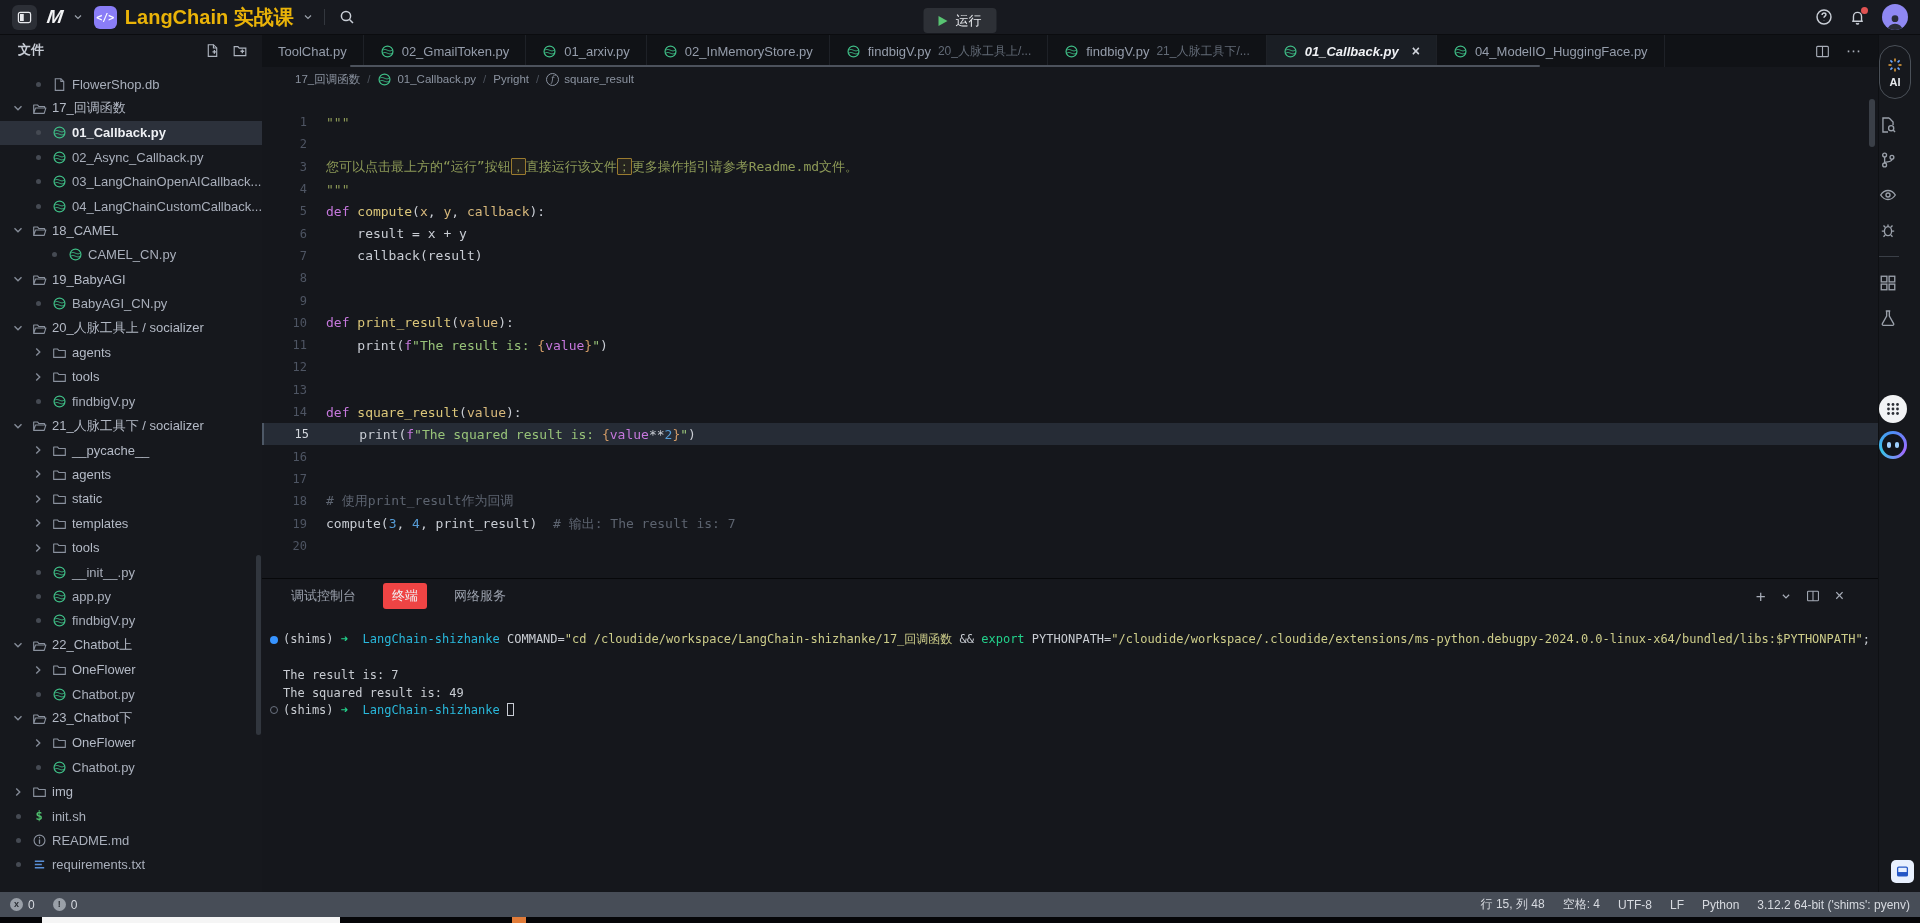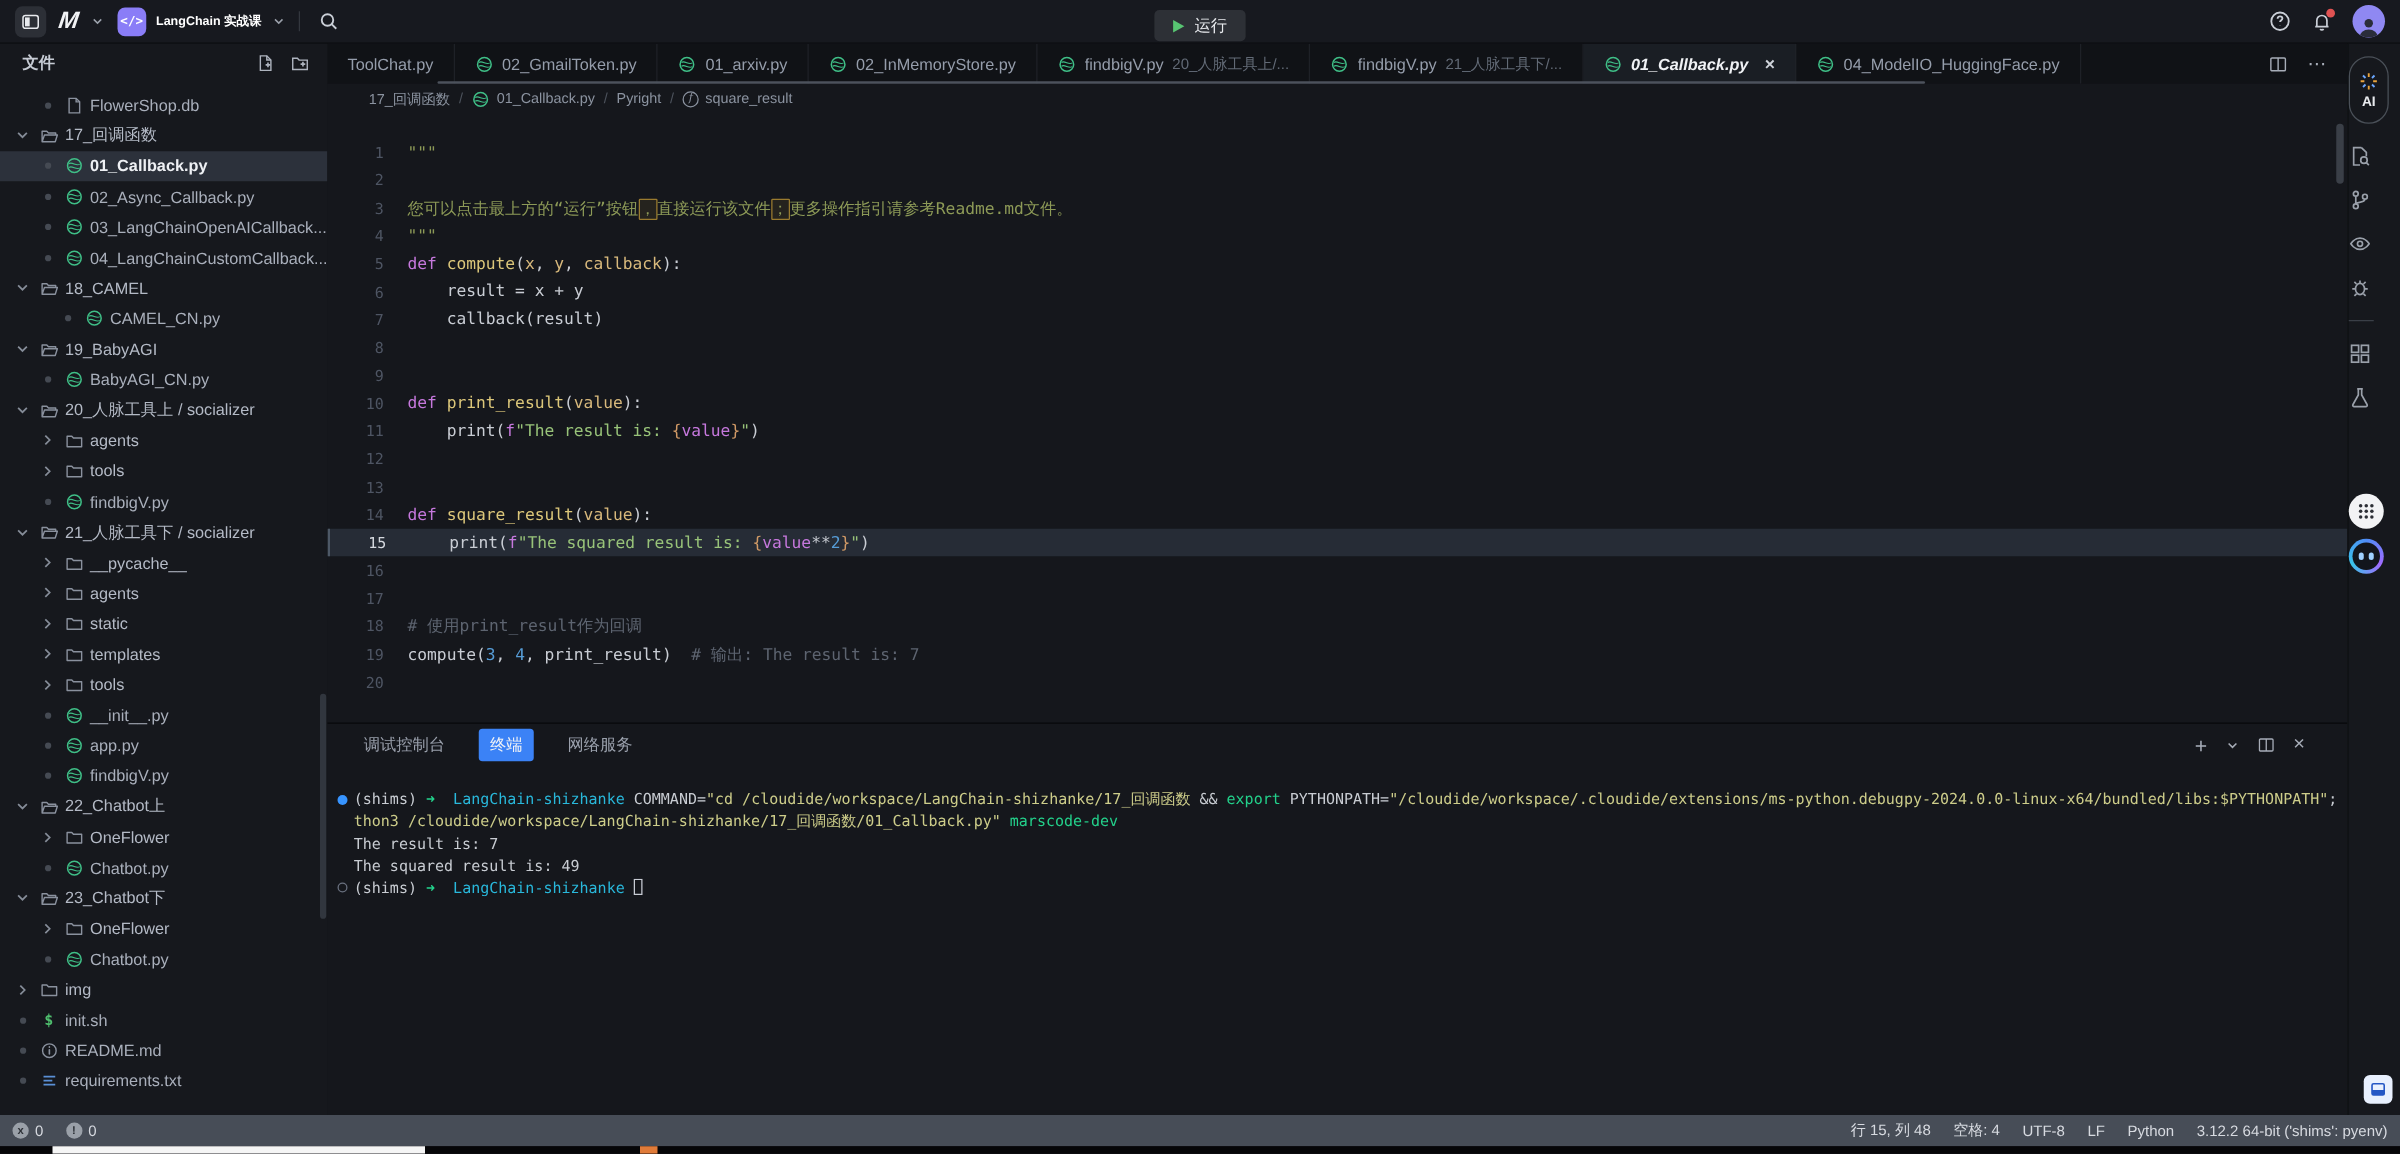--- a/index.html
+++ b/index.html
@@ -17,21 +17,21 @@
   
   #topbar{position:absolute;left:0;top:0;width:1920px;height:35px;background:var(--topbar);
           border-bottom:1px solid var(--border);display:flex;align-items:center;padding:0 12px}
   .tb-left{display:flex;align-items:center;gap:10px;flex:1}
   .sq-btn{width:25px;height:25px;border-radius:6px;background:#2c2f36;display:flex;align-items:center;justify-content:center;border:none;cursor:pointer}
   .logo-m{font-weight:900;font-style:italic;font-size:19px;color:#f2f3f5;transform:skewX(-8deg);letter-spacing:-1px}
   .chev{display:flex;align-items:center}
   .ws{display:flex;align-items:center;gap:8px}
   .ws-icon{width:23px;height:23px;border-radius:6px;background:var(--accent);color:#fff;font-size:10px;font-weight:bold;
            display:flex;align-items:center;justify-content:center;font-family:"DejaVu Sans Mono",monospace}
-  .ws-title{font-size:10px;font-weight:bold;color:#ffffff}
+  .ws-title{font-size:20px;font-weight:bold;color:#eab308}
   .tb-div{width:1px;height:16px;background:#33373e}
   #run-btn{position:absolute;left:50%;top:8px;transform:translateX(-50%);height:25px;padding:0 15px;
            background:#2d3036;border:none;border-radius:4px;display:flex;align-items:center;gap:8px;cursor:pointer}
   .play-tri{width:0;height:0;border-left:9px solid var(--run-green);border-top:5.5px solid transparent;border-bottom:5.5px solid transparent}
   #run-btn span{font-size:13px;color:#e8eaee}
   .tb-right{display:flex;align-items:center;gap:16px}
   .bell-wrap{position:relative}
   .red-dot{position:absolute;right:-2px;top:-2px;width:7px;height:7px;border-radius:50%;background:#e05252}
   .avatar{width:26px;height:26px;border-radius:50%;background:#8f88f2;display:flex;align-items:end;justify-content:center;overflow:hidden}
 
@@ -81,21 +81,21 @@
   .seg.com{color:#5d6470}.seg.doc{color:#8d9a57}
   .seg.link{color:#a3b45e;text-decoration:underline}
   .seg.box{border:1px solid #9a7b2f;background:rgba(255,200,60,.07);border-radius:1px}
   .ed-vscroll{position:absolute;right:3px;top:8px;width:6px;height:48px;border-radius:3px;background:#3a3f47}
 
   
   #panel{position:absolute;left:0;top:543px;width:100%;height:314px;background:var(--editor-bg);border-top:1px solid #07080a}
   .panel-header{height:34px;display:flex;align-items:center;justify-content:space-between;padding:0 34px 0 20px}
   .panel-tabs{display:flex;align-items:center;gap:18px}
   .ptab{font-size:13px;color:#9aa0ac;padding:4px 9px;border-radius:3px;cursor:pointer}
-  .ptab.active{background:#3b82f6;color:#f0f2f5}
+  .ptab.active{background:#ef4444;color:#f0f2f5}
   .panel-actions{display:flex;align-items:center;gap:15px;color:#a7adb8}
   .pa-plus{font-size:17px;line-height:1}
   .pa-caret{font-size:10px}
   .pa-close{font-size:16px;line-height:1}
   #terminal{position:absolute;left:0;top:34px;right:0;bottom:0;font-family:"DejaVu Sans Mono",monospace;font-size:12px;cursor:text}
   .t-line{position:absolute;left:0;width:100%;height:17.6px;display:flex;align-items:center;white-space:pre}
   .t-marker{position:absolute;left:8px;width:8px;height:8px;border-radius:50%}
   .t-marker.filled{background:#3794ff}
   .t-marker.hollow{border:1.2px solid #6b7280}
   .t-text{position:absolute;left:21px;right:4px;overflow:hidden;white-space:pre}
@@ -843,21 +843,20 @@
               <svg width="14" height="14" viewBox="0 0 16 16" fill="none" stroke="#a7adb8" stroke-width="1.2">
                 <rect x="1.8" y="2.5" width="12.4" height="11" rx="1"></rect>
                 <path d="M8 2.5v11"></path>
               </svg>
             </span>
           <span class="pa-close">×</span>
         </div>
       </div>
       <div id="terminal">
           <div class="t-line" style="top: 18px;"><span class="t-marker filled"></span><span class="t-text"><span class="seg tp">(shims) </span><span class="seg tg">➜  </span><span class="seg tc">LangChain-shizhanke </span><span class="seg tp">COMMAND=</span><span class="seg ty">"cd /cloudide/workspace/LangChain-shizhanke/17_回调函数 </span><span class="seg tp">&amp;&amp; </span><span class="seg tg">export </span><span class="seg tp">PYTHONPATH=</span><span class="seg ty">"/cloudide/workspace/.cloudide/extensions/ms-python.debugpy-2024.0.0-linux-x64/bundled/libs:$PYTHONPATH"</span><span class="seg tp">; py</span></span></div>
-          <div class="t-line" style="top: 35.6px;"><span class="t-text"><span class="seg ty">thon3 /cloudide/workspace/LangChain-shizhanke/17_回调函数/01_Callback.py" </span><span class="seg tg">marscode-dev</span></span></div>
           <div class="t-line" style="top: 53.2px;"><span class="t-text"><span class="seg tp">The result is: 7</span></span></div>
           <div class="t-line" style="top: 70.8px;"><span class="t-text"><span class="seg tp">The squared result is: 49</span></span></div>
           <div class="t-line" style="top: 88.4px;"><span class="t-marker hollow"></span><span class="t-text"><span class="seg tp">(shims) </span><span class="seg tg">➜  </span><span class="seg tc">LangChain-shizhanke </span><span class="t-cursor"></span></span></div>
         </div>
     </div>
   </main>
 
   <aside id="rail">
     <div class="ai-pill">
       <span>

